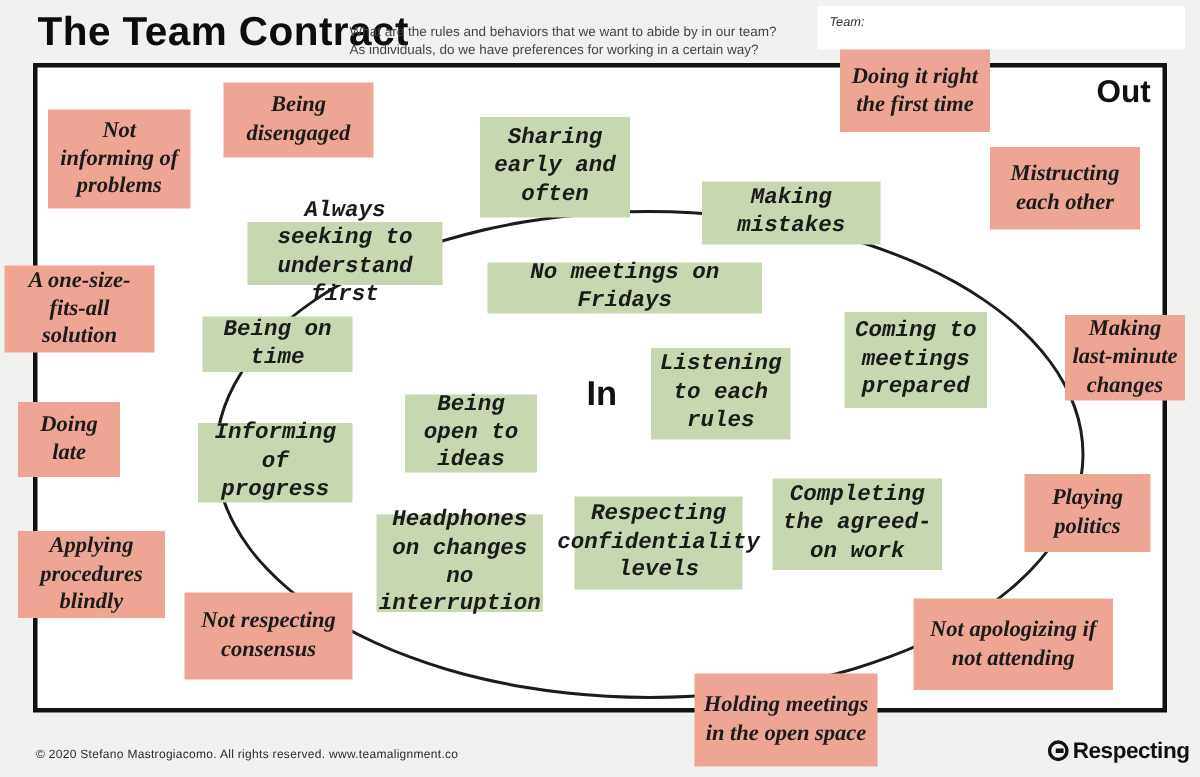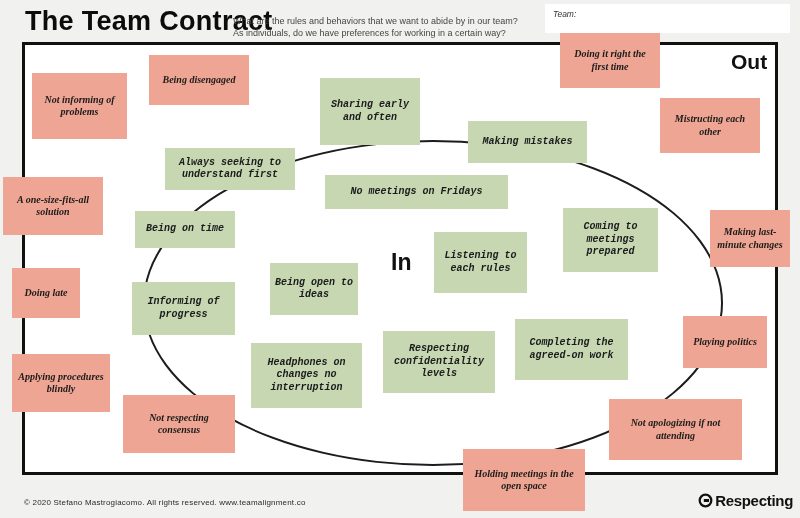--- a/index.html
+++ b/index.html
@@ -13,21 +13,21 @@
   .team-label { position: absolute; left: 8px; top: 5px; font-size: 8.5px; font-style: italic; color: #333; }
 
   .canvas { position: absolute; left: 22px; top: 42px; width: 756px; height: 433px; background: var(--canvas-bg, #fff); border: 3px solid var(--frame-border, #111); }
   .ellipse { position: absolute; left: 118px; top: 95px; width: 580px; height: 326px; border: 2px solid #1c1c1c; border-radius: 50%; }
 
   .in-label  { position: absolute; left: 391px; top: 249px; font-size: 23px; font-weight: bold; color: #111; }
   .out-label { position: absolute; left: 731px; top: 50px;  font-size: 21px; font-weight: bold; color: #111; }
 
   .note { position: absolute; display: flex; align-items: center; justify-content: center; text-align: center;
           font-family: "Liberation Serif", "DejaVu Serif", serif; font-weight: bold; font-style: italic;
-          font-size: 10px; line-height: 1.25; color: #1b1b1b; padding: 3px 5px; z-index: 3; }
+          font-size: 15px; line-height: 1.25; color: #1b1b1b; padding: 3px 5px; z-index: 3; }
   .note.in  { background: var(--in-note, #c6d7b2); font-family: Liberation Mono, monospace; }
   .note.out { background: var(--out-note, #efa593); }
 
   .copyright { position: absolute; left: 24px; top: 498px; font-size: 8px; color: #2a2a2a; letter-spacing: 0.2px; }
   .brand { position: absolute; right: 7px; top: 492px; display: flex; align-items: center; gap: 2px; }
   .brand-text { font-size: 15px; font-weight: bold; color: #111; letter-spacing: -0.3px; }
   .brand-icon { display: inline-block; width: 15px; height: 15px; }
 </style>
 </head>
 <body>

